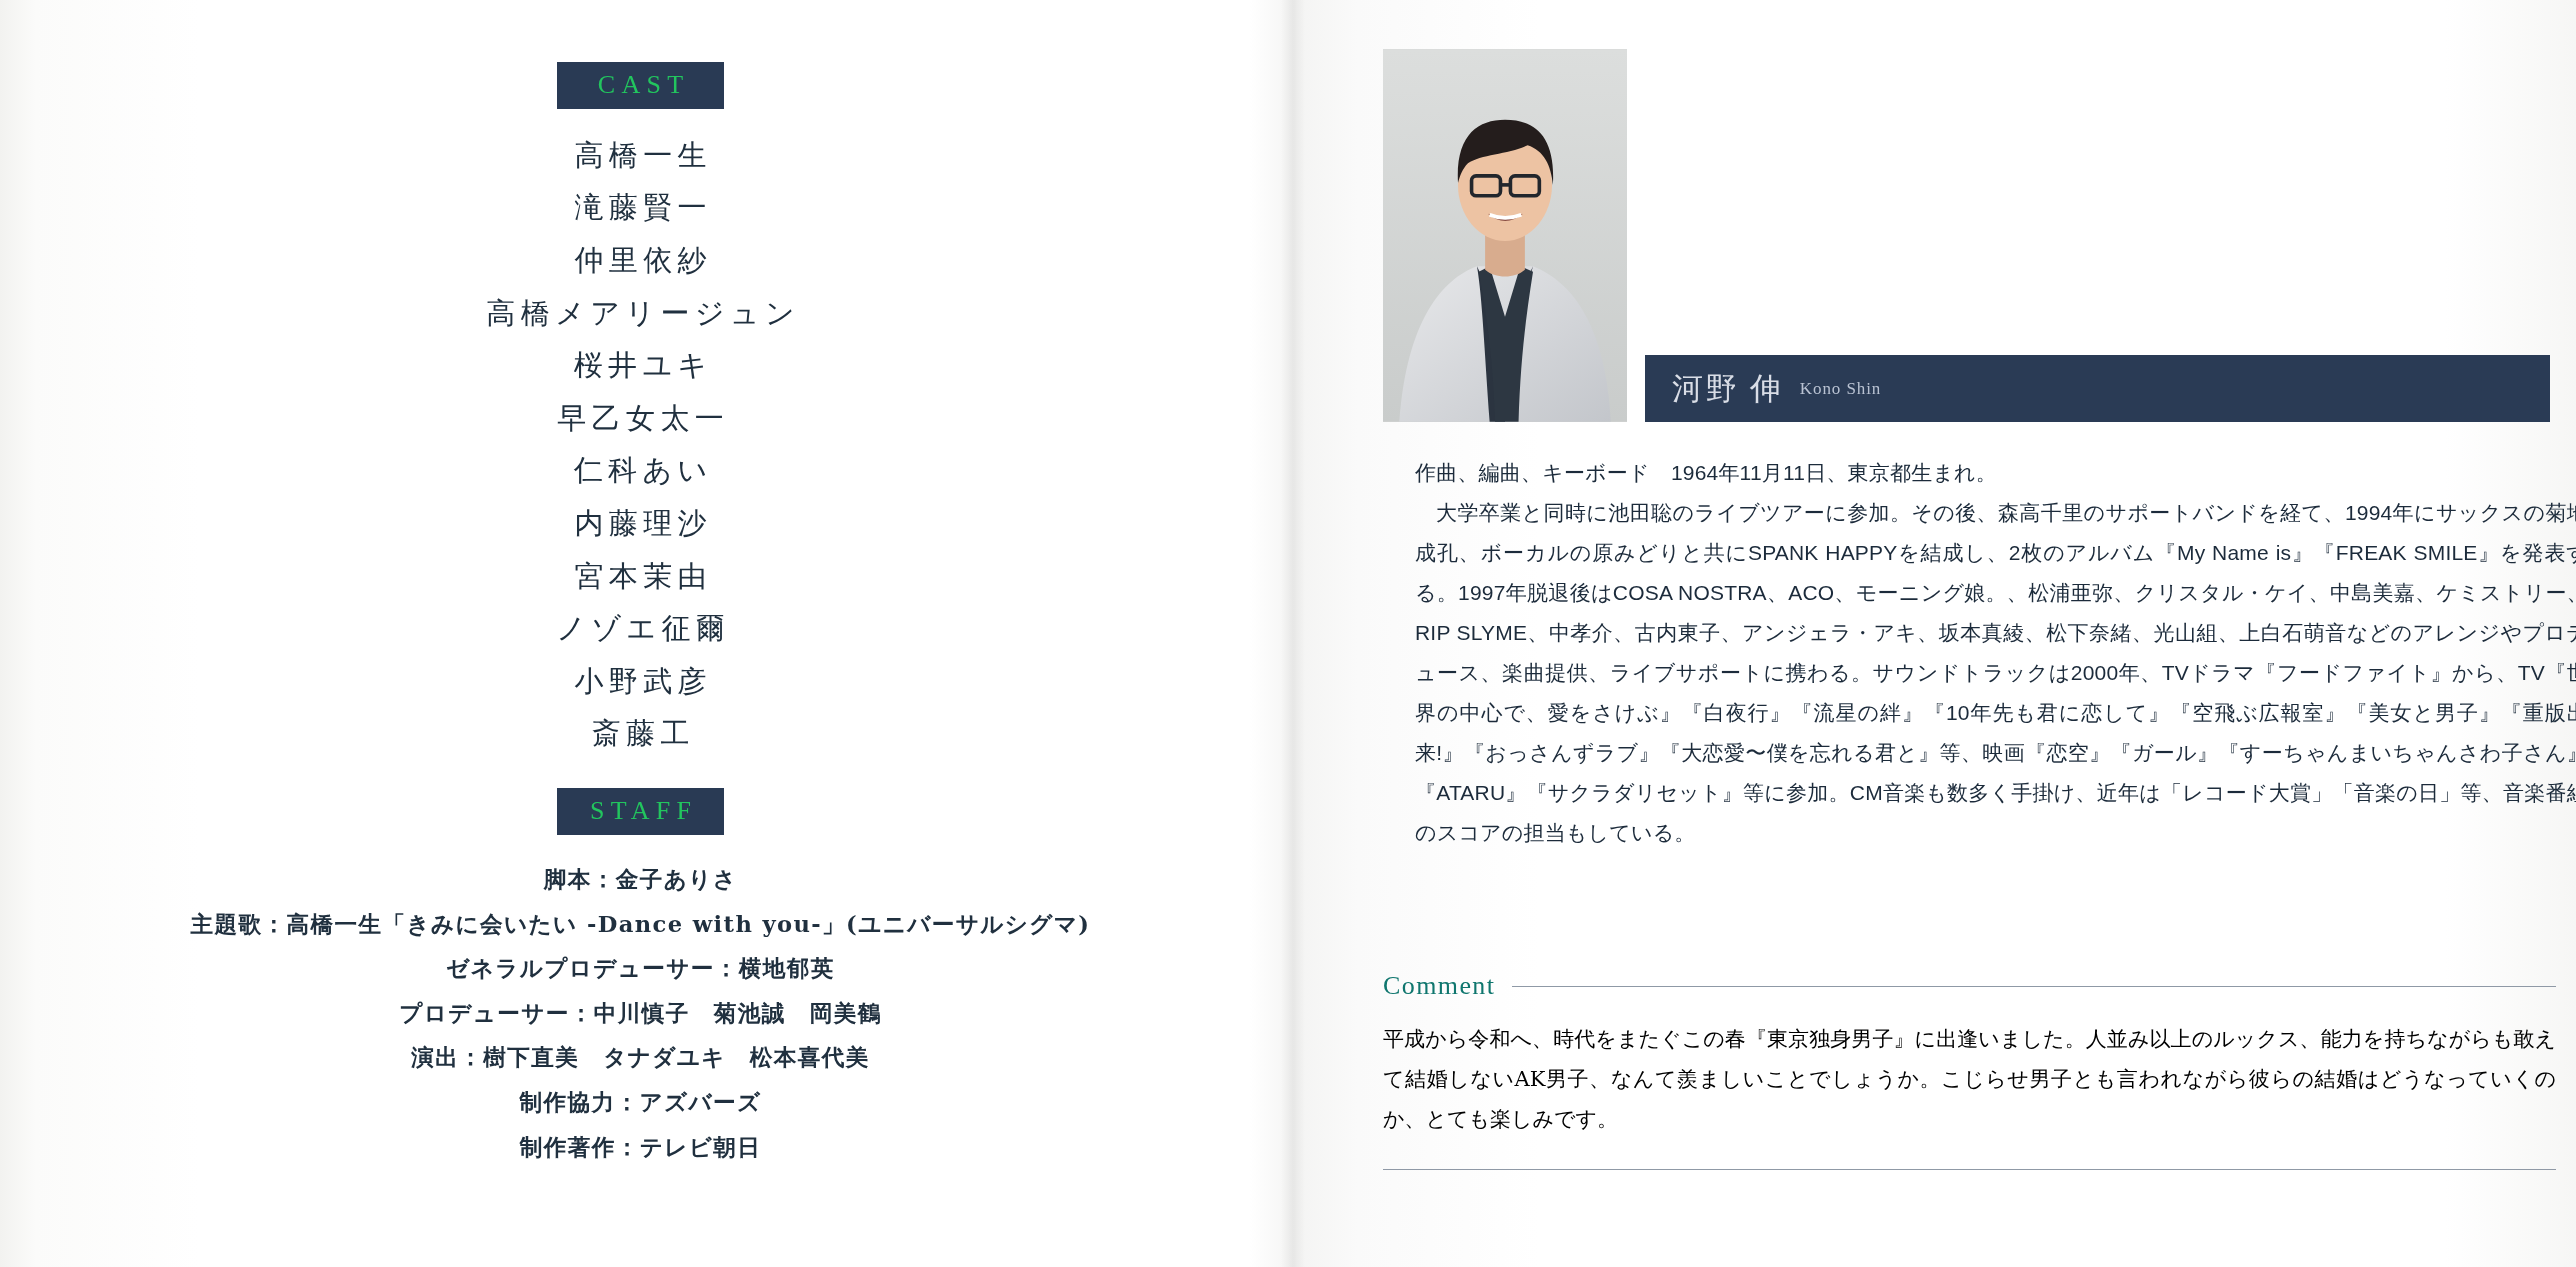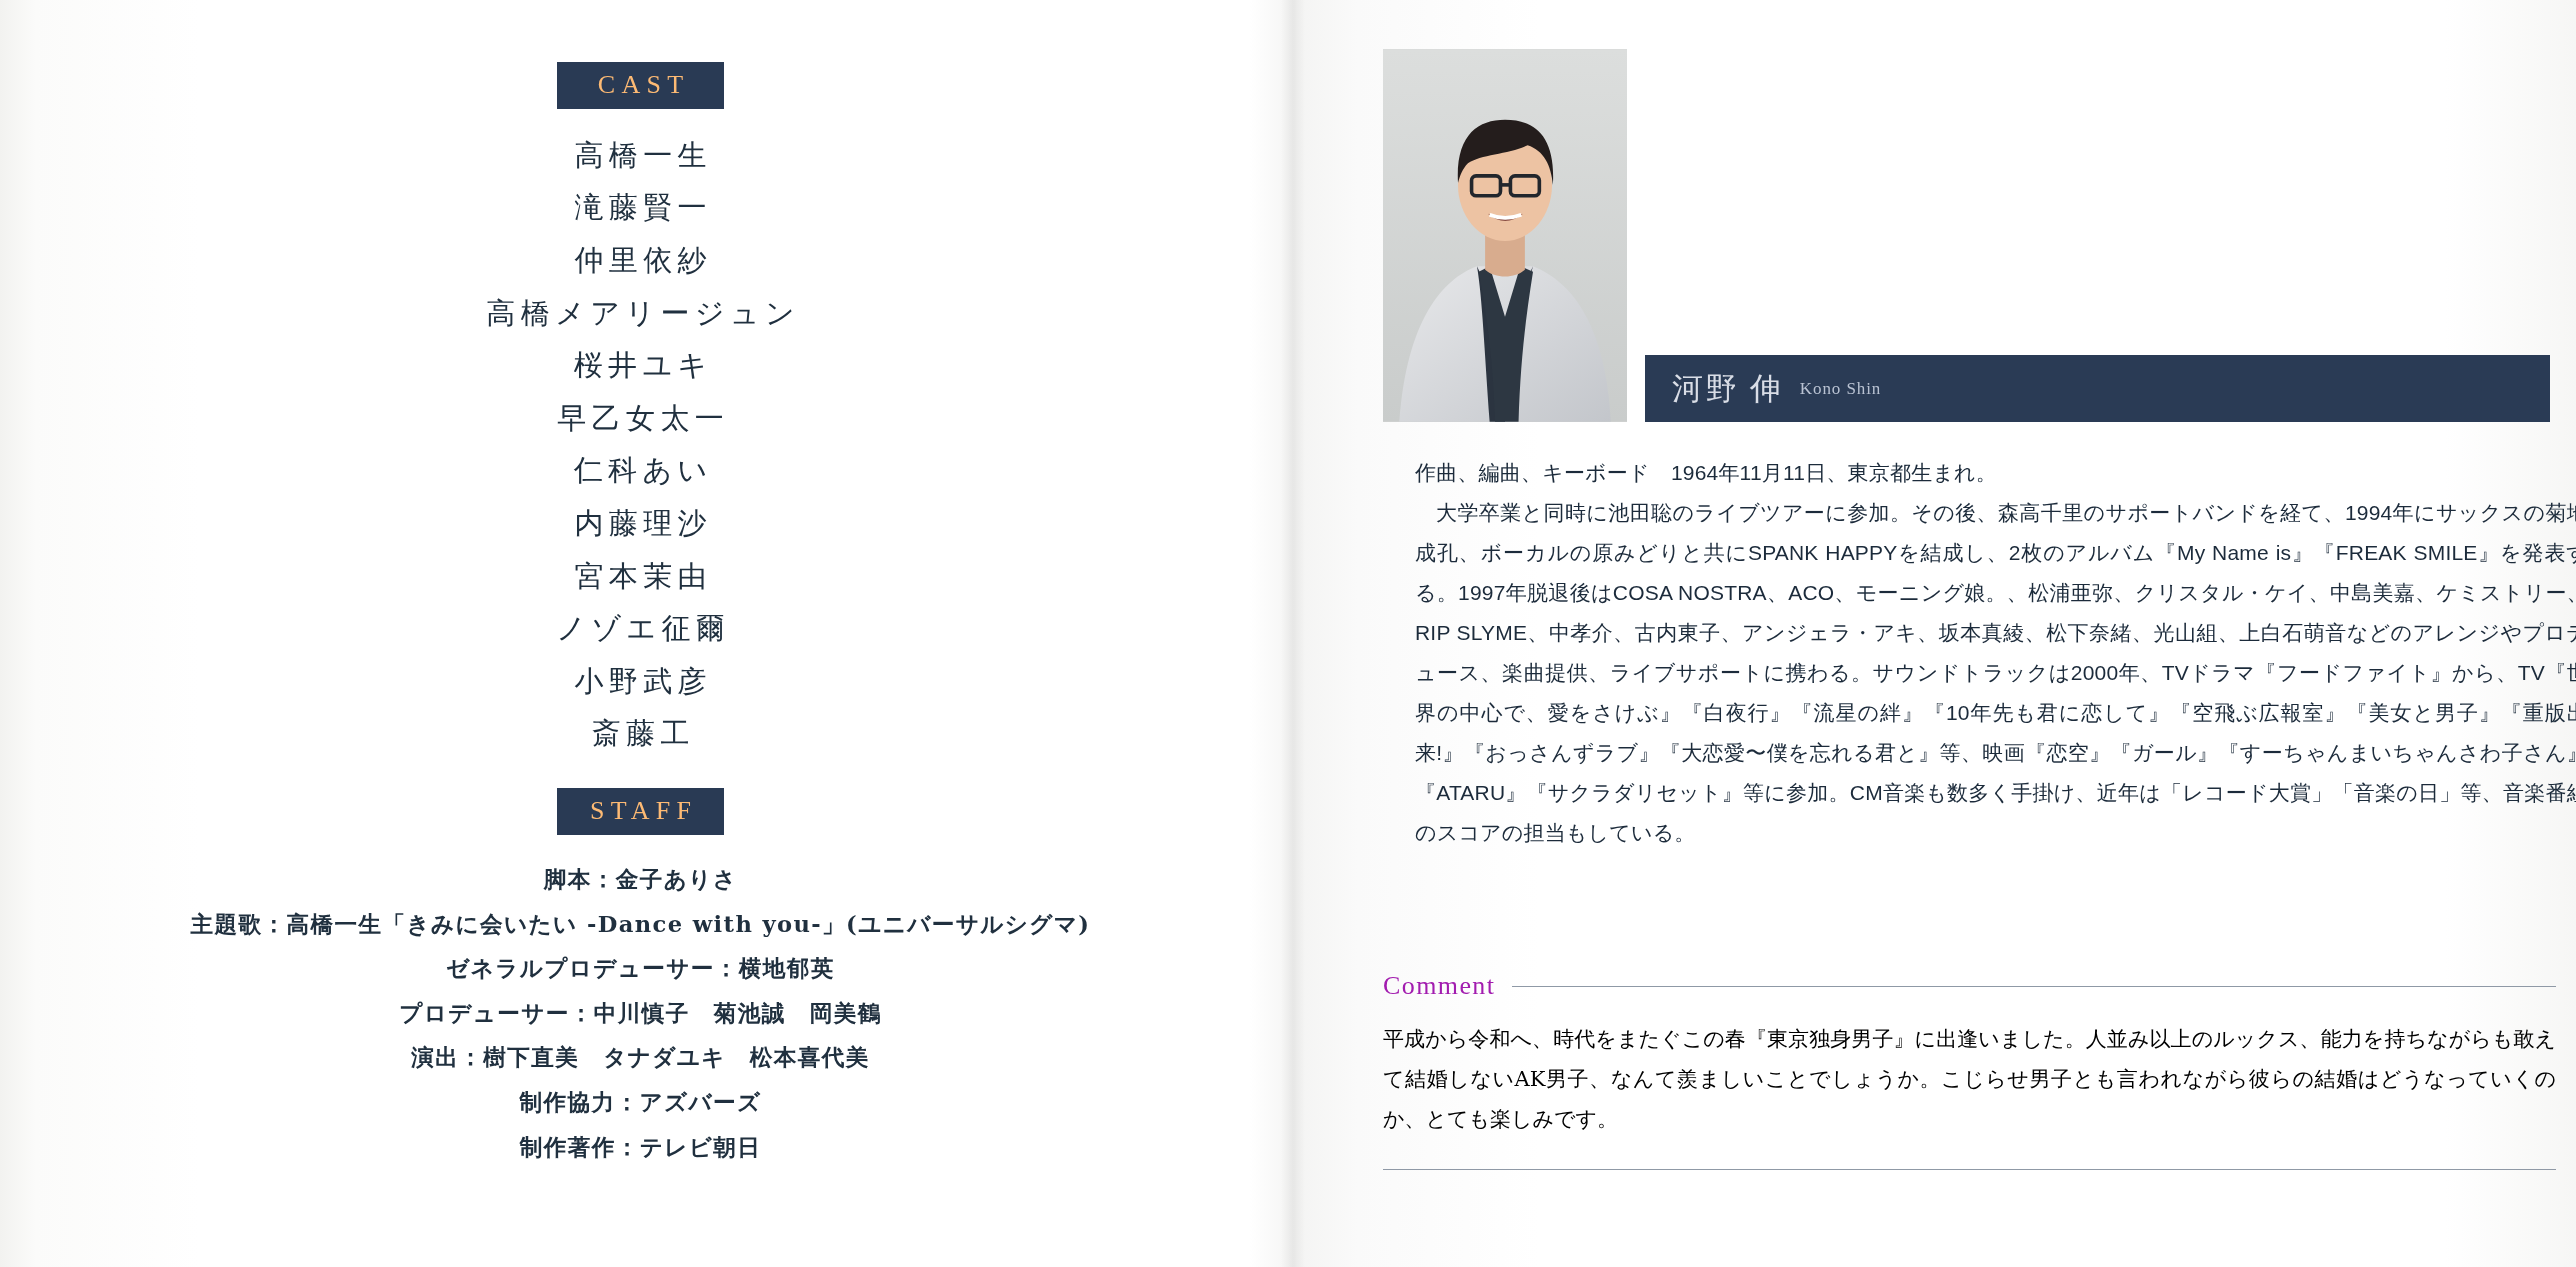--- a/index.html
+++ b/index.html
@@ -46,21 +46,21 @@
     position: absolute;
     left: 0;
     top: 0;
     width: 1281px;
     height: 1268px;
   }
   .section-heading {
     width: 167px;
     margin: 0 auto;
     background: #293a54;
-    color: #fdba74;
+    color: #22c55e;
     text-align: center;
     font-size: 26px;
     letter-spacing: 6.3px;
     padding: 8.1px 0 9px 0;
     text-indent: 6.3px;
     font-family: "Liberation Serif", serif;
     font-weight: normal;
   }
   .cast-block {
     position: absolute;
@@ -166,21 +166,21 @@
     position: absolute;
     left: 78px;
     top: 971px;
     width: 1173px;
     display: flex;
     align-items: center;
   }
   .comment-head .label {
     font-family: "Liberation Serif", serif;
     font-size: 26px;
-    color: #a21caf;
+    color: #0f766e;
     letter-spacing: 1.4px;
     white-space: nowrap;
   }
   .comment-head .rule {
     flex: 1;
     height: 0.9px;
     background: #8f99a6;
     margin-left: 16.3px;
   }
   .comment-body {

